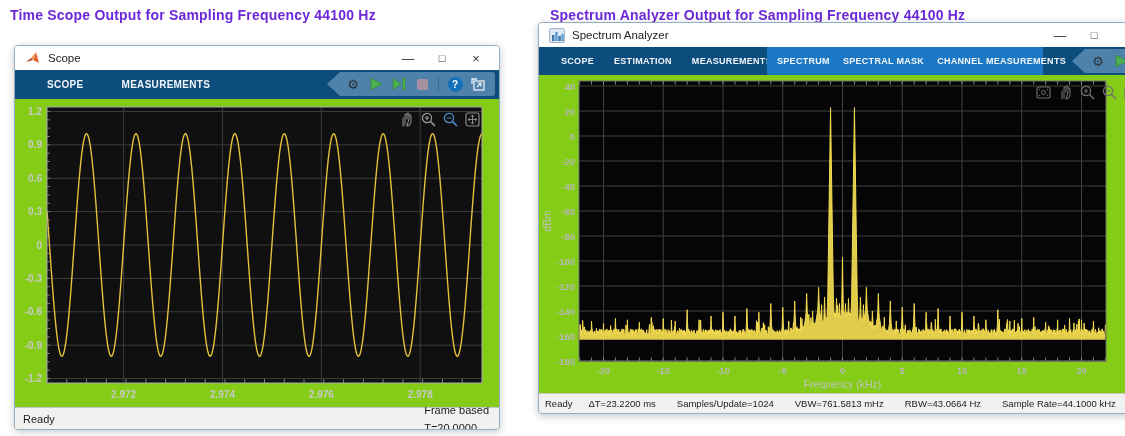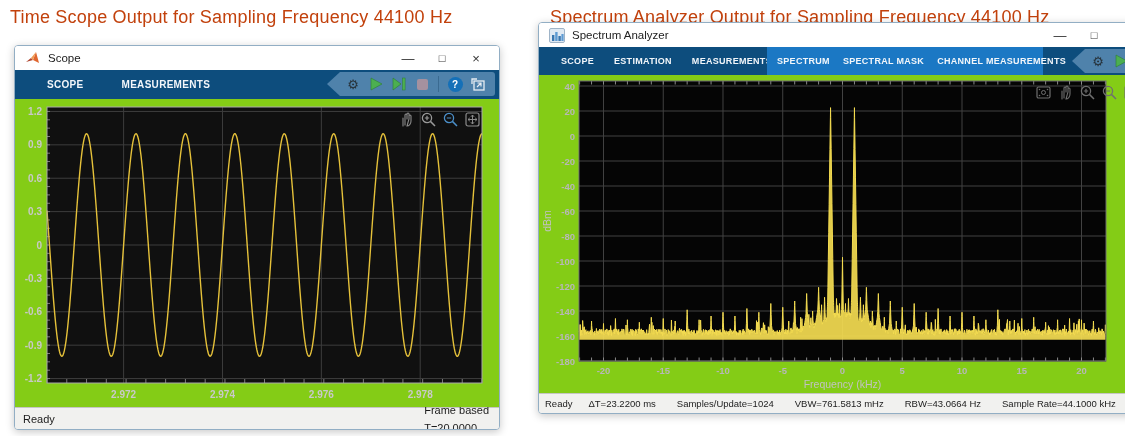--- a/index.html
+++ b/index.html
@@ -1,19 +1,19 @@
 <!DOCTYPE html>
 <html><head>
 <meta charset="utf-8">
 <style>
   * { margin:0; padding:0; box-sizing:border-box; }
   html,body { background:#ffffff; }
   body { font-family:"Liberation Sans", sans-serif; width:1125px; height:436px; position:relative; overflow:hidden; }
 
-  .heading { position:absolute; font-size:18px; font-weight:400; color:#c2410c; letter-spacing:.2px; }
+  .heading { position:absolute; font-size:14px; font-weight:700; color:#6d28d9; letter-spacing:.2px; }
   #heading-left  { left:10px;  top:7px; }
   #heading-right { left:550px; top:7px; }
 
   .app-window { position:absolute; background:#fff; border:1px solid #92aec4; border-radius:4px; overflow:hidden;
                 box-shadow:0 2px 8px rgba(0,0,0,.22); display:flex; flex-direction:column; }
   #scope-window    { left:14px;  top:45px; width:486px; height:385px; }
   #spectrum-window { left:538px; top:22px; width:614px; height:392px; }
 
   .titlebar { height:24px; background:#ffffff; display:flex; align-items:center; padding:0 6px; flex:0 0 auto; }
   .titlebar .app-icon { width:16px; height:15px; margin:0 7px 0 4px; flex:0 0 auto; }

